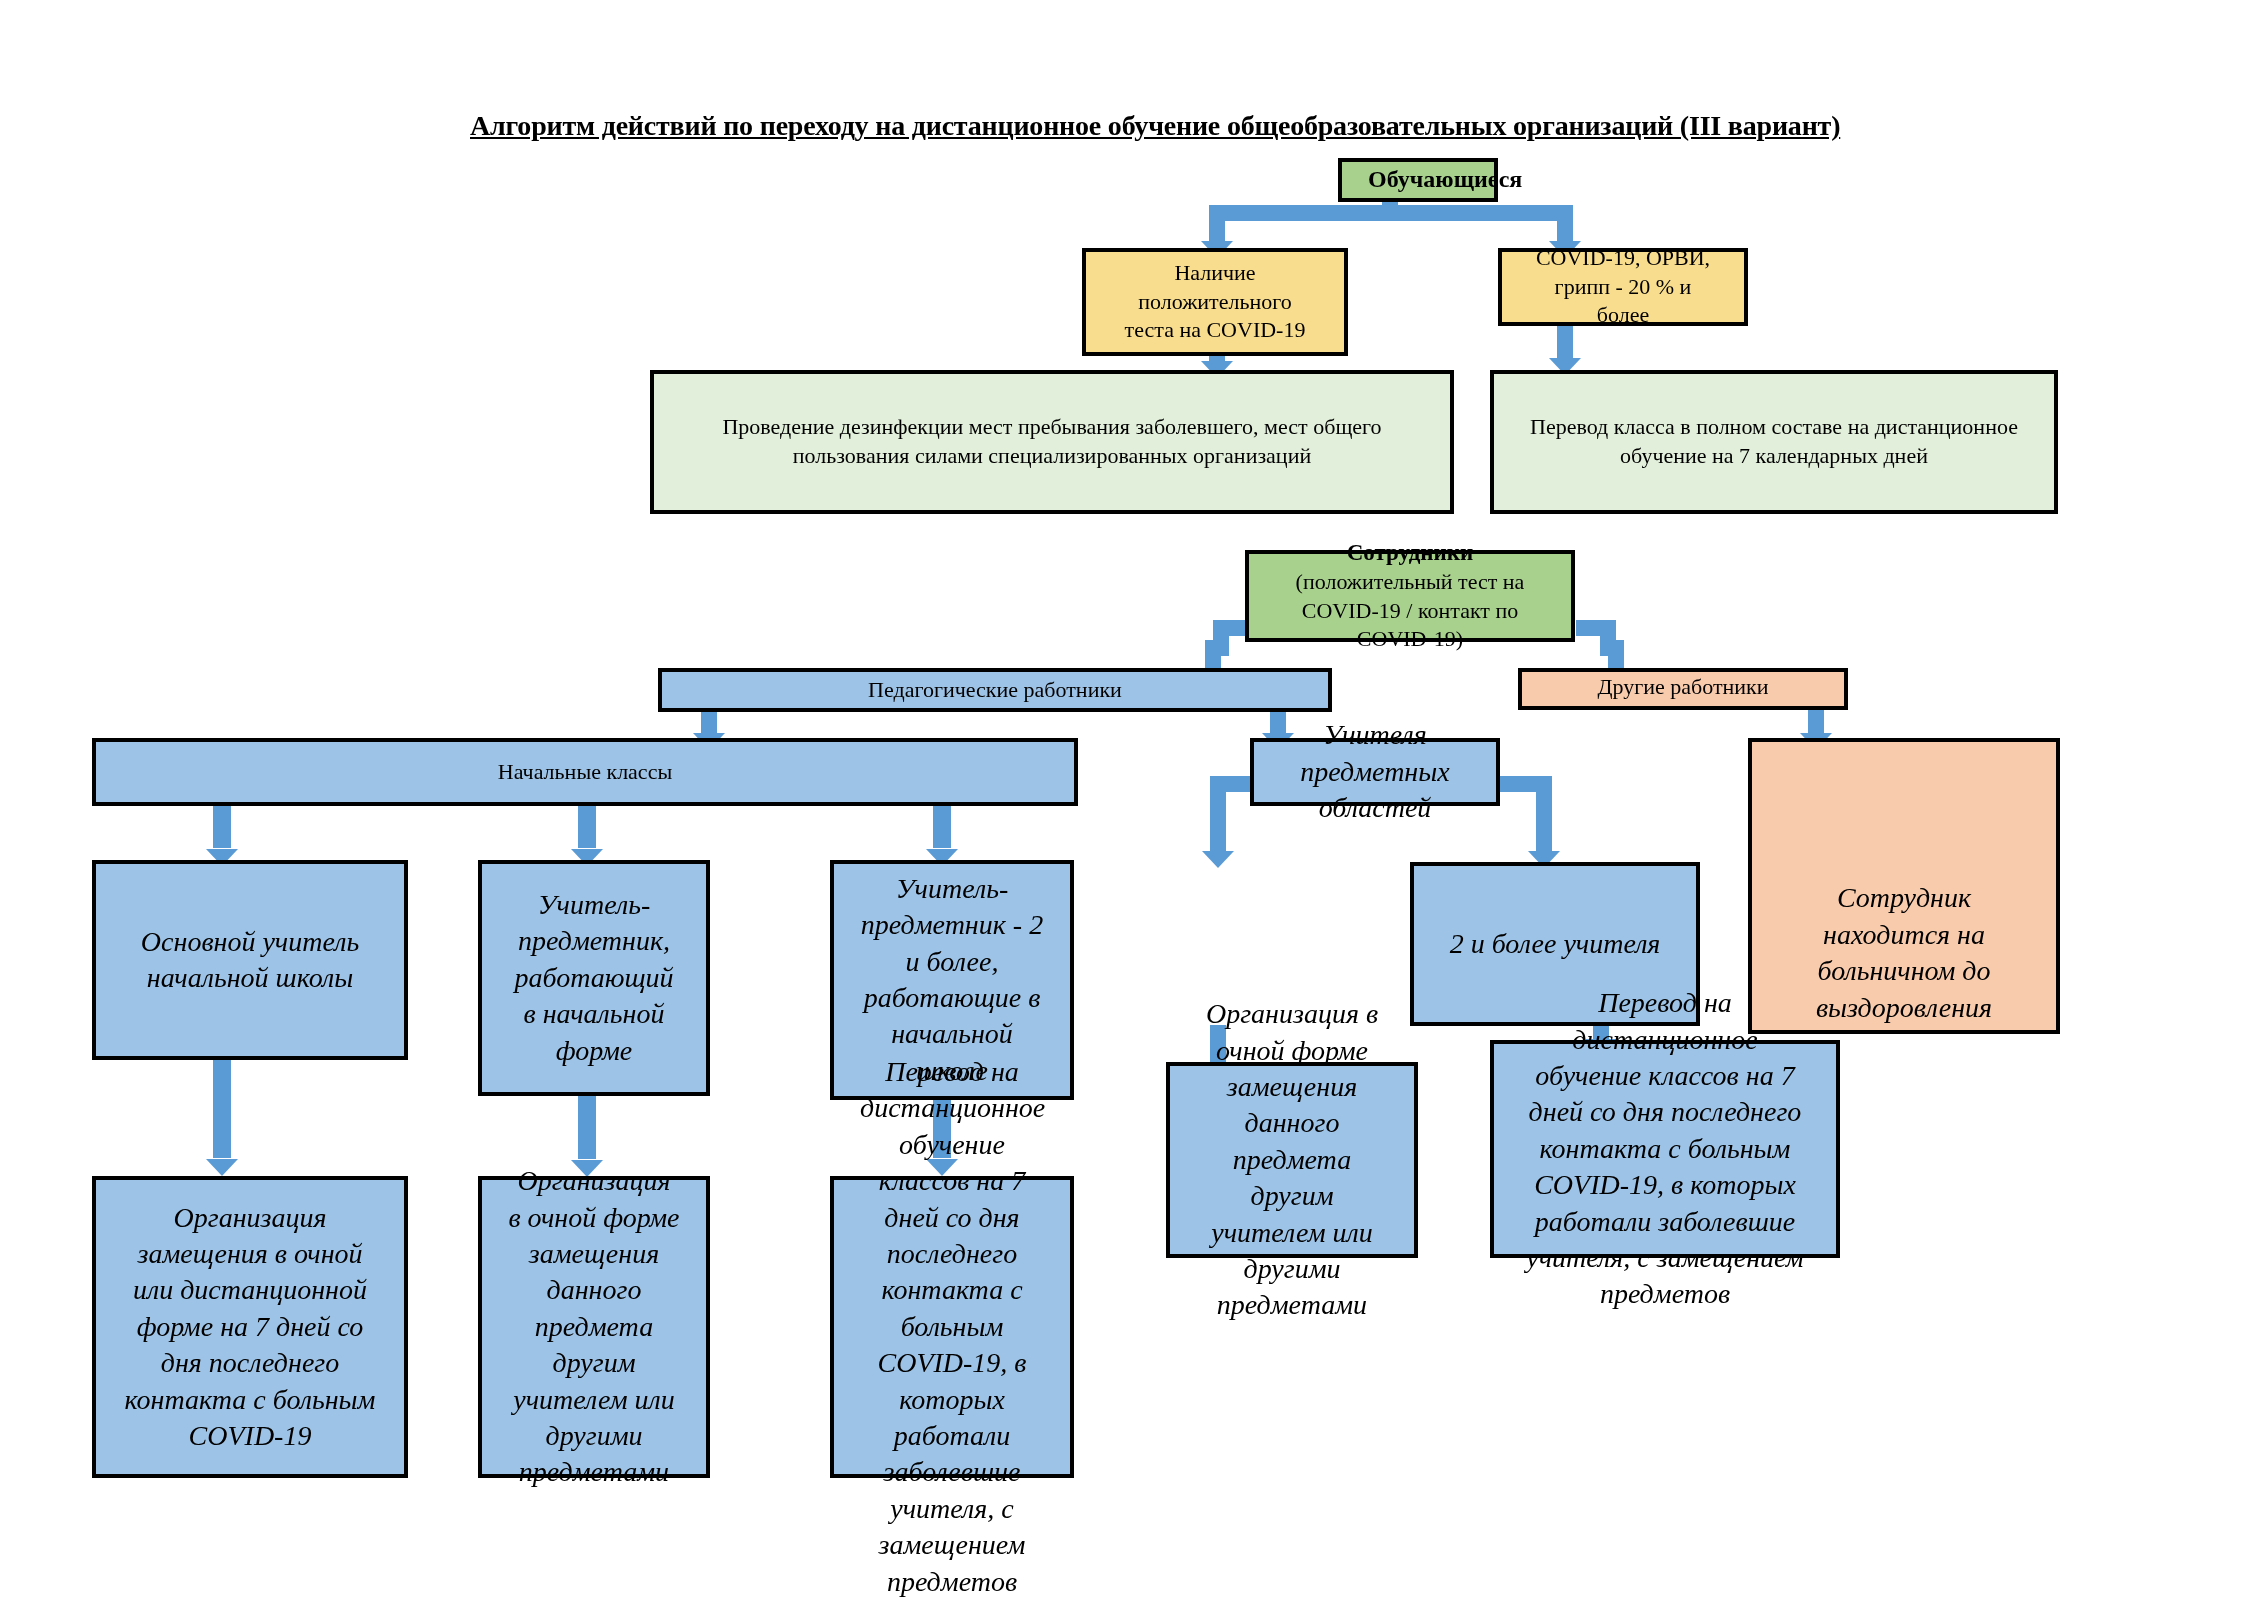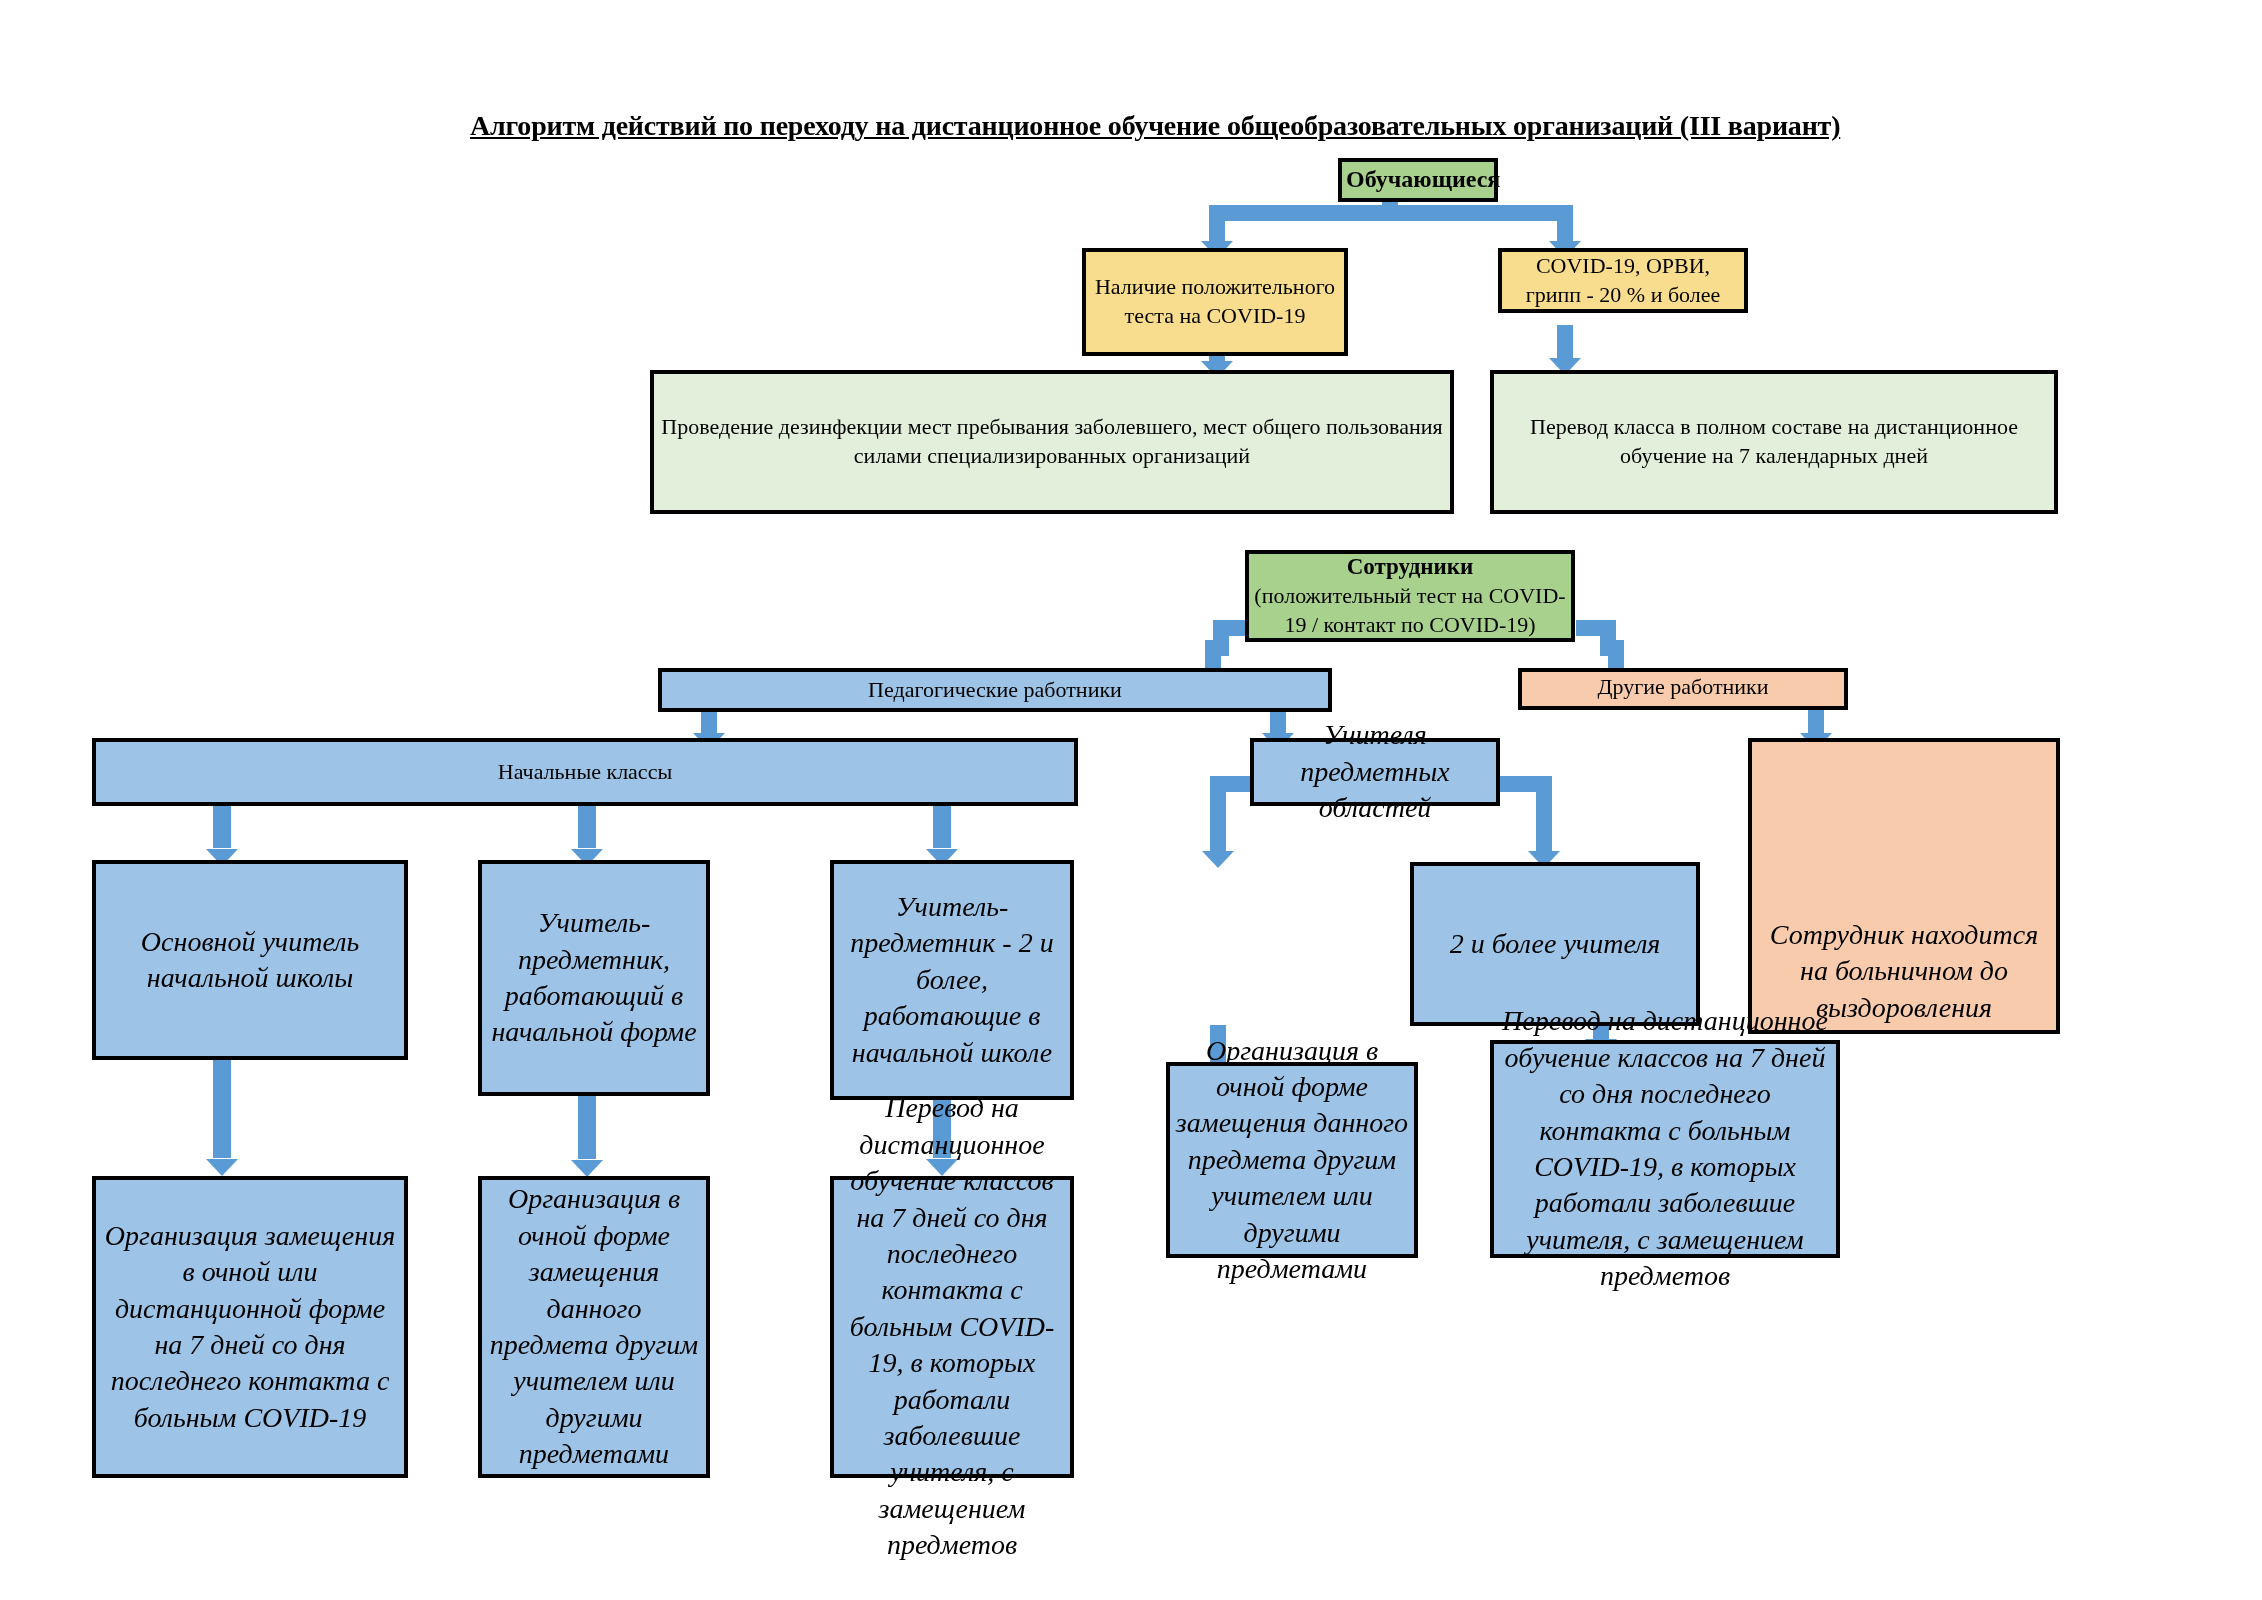--- a/index.html
+++ b/index.html
@@ -29,21 +29,21 @@
   }
   .node {
     position: absolute;
     box-sizing: border-box;
     border: 4px solid #000000;
     display: flex;
     align-items: center;
     justify-content: center;
     text-align: center;
     line-height: 1.30;
-    padding: 4px 4px;
+    padding: 4px 26px;
     z-index: 5;
   }
   .node .txt { display: block; width: 100%; }
   .fs-24 { font-size: 24px; }
   .fs-23 { font-size: 23px; }
   .fs-22 { font-size: 22px; }
   .fs-21 { font-size: 28px; font-style: italic; }
   .bold { font-weight: bold; }
   .c-green  { background: #a9d18e; }
   .c-ltgreen{ background: #e2efda; }
@@ -180,21 +180,21 @@
   </div>
 
   <div class="node c-green fs-24 bold" style="left:1338px; top:158px; width:160px; height:44px;">
     <span class="txt">Обучающиеся</span>
   </div>
 
   <div class="node c-yellow fs-22" style="left:1082px; top:248px; width:266px; height:108px;">
     <span class="txt">Наличие положительного теста на COVID-19</span>
   </div>
 
-  <div class="node c-yellow fs-22" style="left:1498px; top:248px; width:250px; height:65px;">
+  <div class="node c-yellow fs-22" style="left:1498px; top:248px; width:250px; height:78px;">
     <span class="txt">COVID-19, ОРВИ, грипп - 20 % и более</span>
   </div>
 
   <div class="node c-ltgreen fs-22" style="left:650px; top:370px; width:804px; height:144px;">
     <span class="txt">Проведение дезинфекции мест пребывания заболевшего, мест общего пользования силами специализированных организаций</span>
   </div>
 
   <div class="node c-ltgreen fs-22" style="left:1490px; top:370px; width:568px; height:144px;">
     <span class="txt">Перевод класса в полном составе на дистанционное обучение на 7 календарных дней</span>
   </div>

